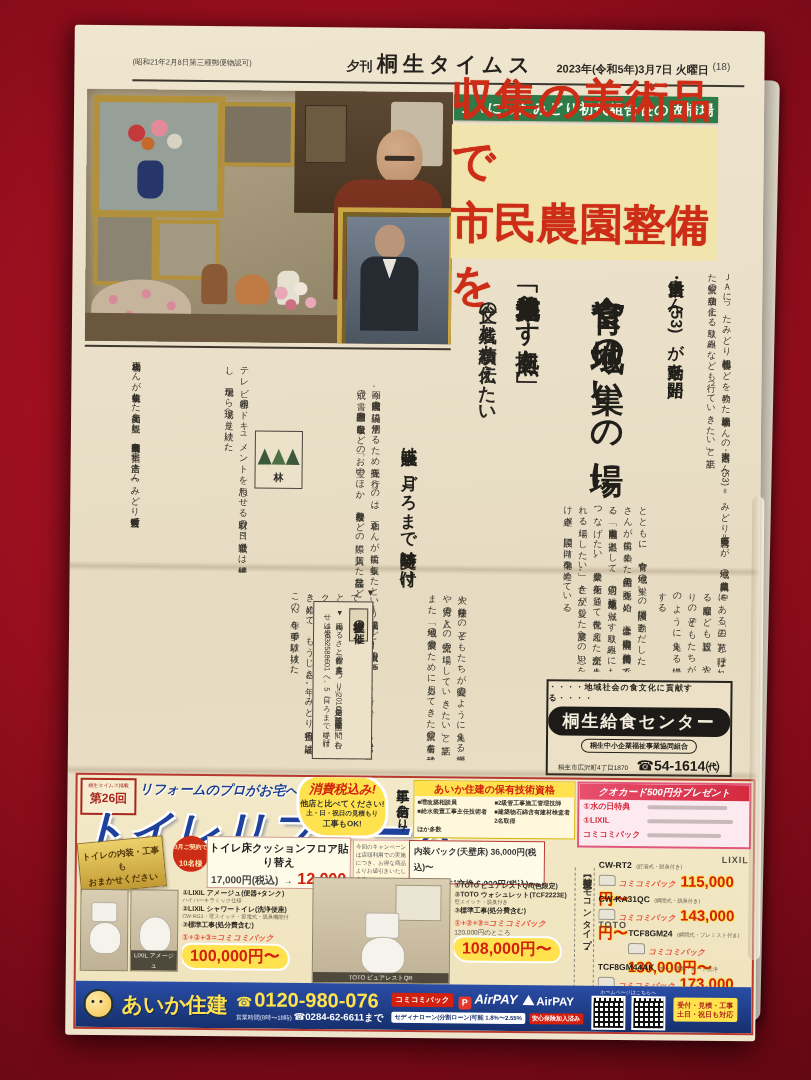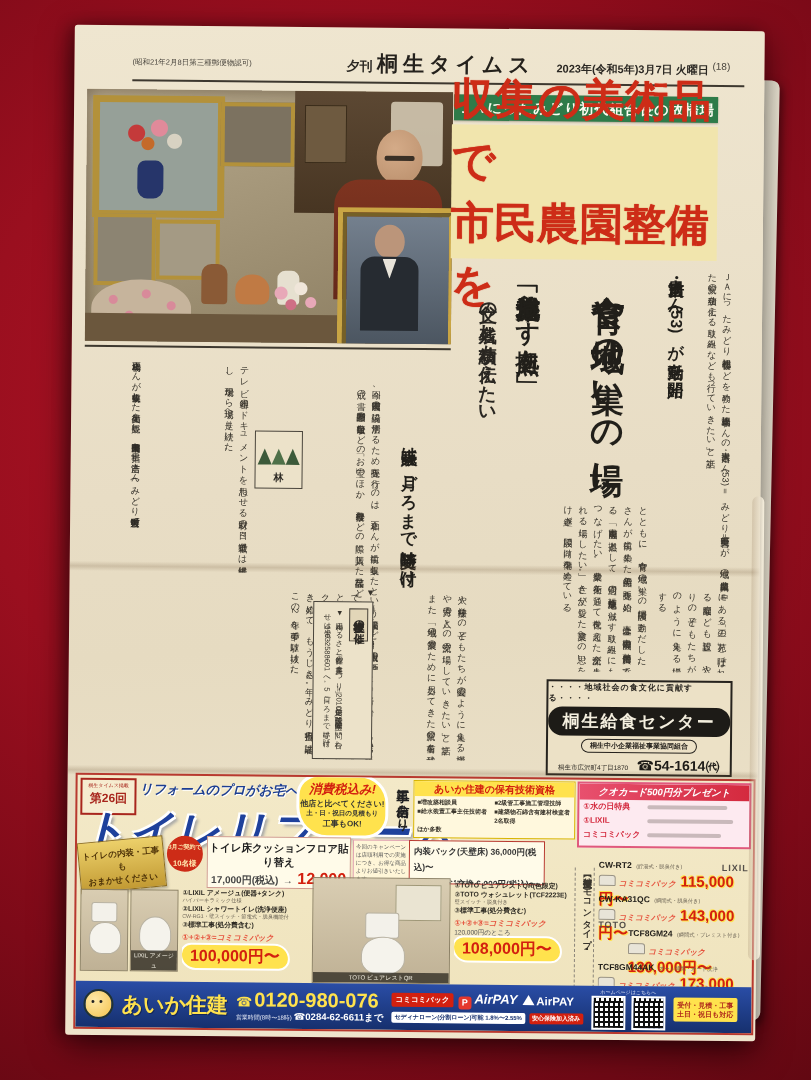--- a/index.html
+++ b/index.html
@@ -248,21 +248,21 @@
         <div class="gift-banner">クオカード500円分プレゼント</div>
         <div class="gift-item"><i>①水の日特典</i><span class="greek" style="width:80px;"></span></div>
         <div class="gift-item"><i>①LIXIL</i><span class="greek" style="width:86px;"></span></div>
         <div class="gift-item"><i>コミコミパック</i><span class="greek" style="width:74px;"></span></div>
       </div>
 
       <div class="abs ribbon" style="left:2px;top:64px;width:84px;height:42px;">
         <div>トイレの内装・工事も</div>
         <div>おまかせください</div>
       </div>
-      <div class="abs circ" style="left:90px;top:60px;width:36px;height:36px;">
+      <div class="abs circ" style="left:96px;top:60px;width:36px;height:36px;">
         <span class="a">3月ご契約で</span>
         <span class="b">10名様</span>
       </div>
       <div class="abs floorpack" style="left:130px;top:60px;width:142px;height:50px;">
         <div class="t">トイレ床クッションフロア貼り替え</div>
         <div>
           <span class="old">17,000円(税込)</span>
           <span class="old">→</span>
           <span class="new">12,000円(税込)</span>
         </div>
@@ -300,21 +300,21 @@
         <div class="i">①TOTO ピュアレストQR(色限定)</div>
         <div class="i">②TOTO ウォシュレット(TCF2223E)</div>
         <div class="is">壁スイッチ・脱臭付き</div>
         <div class="i">③標準工事(処分費含む)</div>
         <div class="f"><em>①+②+③=コミコミパック</em></div>
         <div class="was">120,000円のところ</div>
         <div><span class="p">108,000円〜</span></div>
       </div>
       <div class="abs v seat-div" style="left:498px;top:88px;width:18px;height:116px;">【便座交換】壁リモコンタイプ・・・・</div>
       <div class="abs seats" style="left:522px;top:66px;width:150px;height:140px;">
-        <div class="abs brand" style="right:0;top:16px;margin-left:8px;">LIXIL</div>
+        <div class="abs brand" style="right:0;top:8px;margin-left:8px;">LIXIL</div>
         <div class="seat-row" style="top:8px;">
           <span class="m">CW-RT2</span>
           <span class="sp">(貯湯式・脱臭付き)</span><br>
           <span class="thumb"></span><span class="pk">コミコミパック</span>
           <span class="pr">115,000円〜</span>
         </div>
         <div class="seat-row" style="top:42px;">
           <span class="m">CW-KA31QC</span>
           <span class="sp">(瞬間式・脱臭付き)</span><br>
           <span class="thumb"></span><span class="pk">コミコミパック</span>

